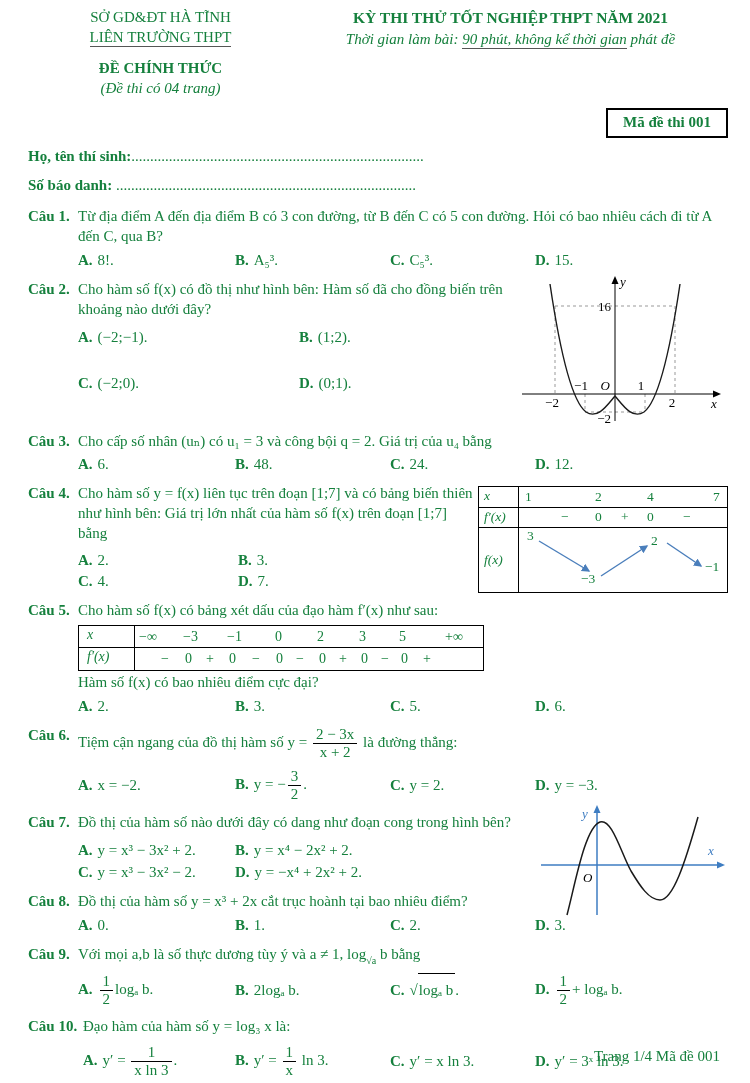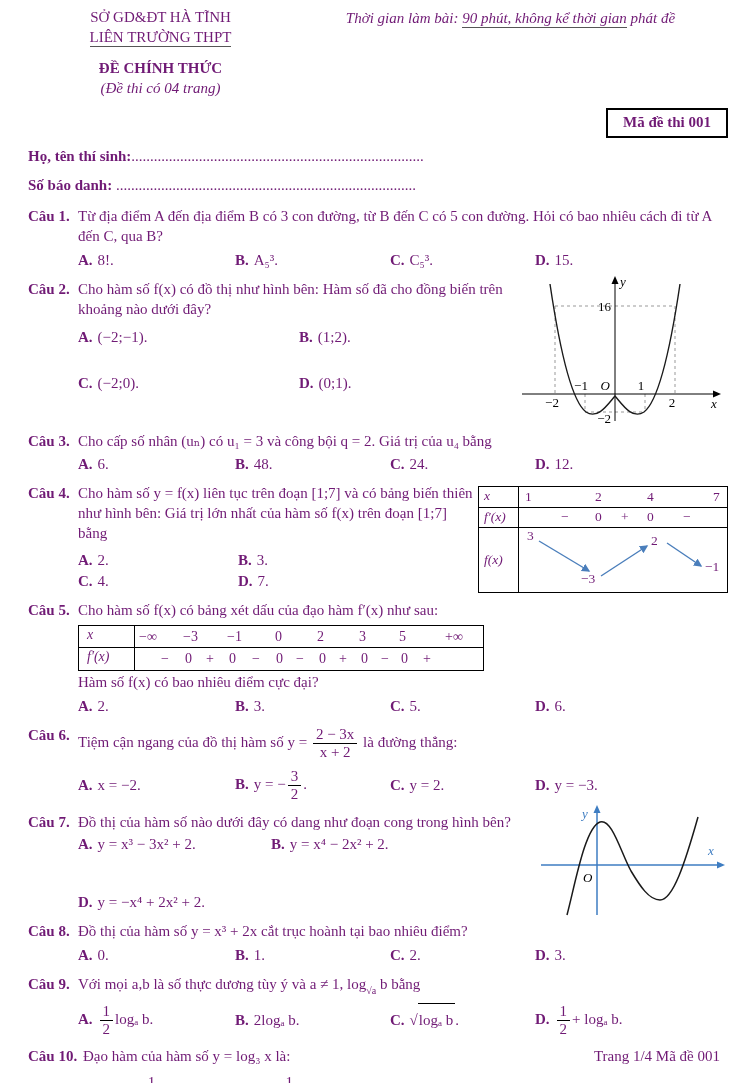--- a/index.html
+++ b/index.html
@@ -1,19 +1,19 @@
 <!DOCTYPE html>
 <html><head>
 <meta charset="utf-8">
 <style>
   * { box-sizing: border-box; }
   body { margin:0; background:#fff; }
   .page { width:750px; height:1083px; position:relative; overflow:hidden;
           font-family:"Liberation Serif","DejaVu Serif",serif; font-size:15px;
-          color:#701a75; line-height:1.32; background:#fff; }
+          color:#15803d; line-height:1.32; background:#fff; }
   .inner { padding:8px 22px 0 28px; }
   b { font-weight:bold; }
 
   
   .hdr { display:flex; }
   .hdr-left { width:265px; text-align:center; line-height:1.3; }
   .hdr-left .dept { font-size:15px; }
   .hdr-left .school { font-weight:normal; }
   .ul { border-bottom:1.6px solid #555; padding-bottom:1px; }
   .hdr-left .official { font-weight:bold; margin-top:12px; }
@@ -25,21 +25,21 @@
   .code-row { text-align:right; margin-top:10px; }
   .code-box { display:inline-block; border:2px solid #000; font-weight:bold; padding:3px 15px; }
   .fill-line { margin-top:9px; }
 
   
   .q { display:flex; margin-top:8px; }
   .q-label { flex:0 0 50px; font-weight:bold; }
   .q-body { flex:1; min-width:0; }
   .opts { display:grid; grid-template-columns:157px 155px 145px 1fr; margin-top:3px; align-items:start; }
   .opts2 { display:grid; grid-template-columns:197px 1fr; margin-top:3px; max-width:430px; }
-  .opts2b { display:grid; grid-template-columns:157px 1fr; margin-top:2px; max-width:480px;gap:36px; }
+  .opts2b { display:grid; grid-template-columns:157px 1fr; margin-top:8px; max-width:480px; }
   .ok { font-weight:bold; margin-right:5px; }
   .opt { padding:1px 0; }
 
   
   .frac { display:inline-block; vertical-align:middle; text-align:center; margin:0 2px; }
   .frac .fn { display:block; border-bottom:1px solid #000; padding:0 3px; line-height:1.15; }
   .frac .fd { display:block; padding:0 3px; line-height:1.15; }
   .sqrt-rad { border-top:1px solid #000; padding:8px 2px 0 1px; }
   .logsub { font-size:10px; vertical-align:-5px; }
 
@@ -81,20 +81,21 @@
 <div class="inner">
 
   <div class="hdr">
     <div class="hdr-left">
       <div class="dept">SỞ GD&amp;ĐT HÀ TĨNH</div>
       <div class="school"><span class="ul">LIÊN TRƯỜNG THPT</span></div>
       <div class="official">ĐỀ CHÍNH THỨC</div>
       <div class="pages-note">(Đề thi có 04 trang)</div>
     </div>
     <div class="hdr-right">
+      <div class="title">KỲ THI THỬ TỐT NGHIỆP THPT NĂM 2021</div>
       <div class="duration"><span>Thời gian làm bài: </span><span class="ul">90 phút, không kể thời gian</span><span> phát đề</span></div>
     </div>
   </div>
 
   <div class="code-row">
     <span class="code-box">Mã đề thi 001</span>
   </div>
 
   <div class="fill-line"><b>Họ, tên thí sinh:</b><span>..............................................................................</span></div>
   <div class="fill-line"><b>Số báo danh:</b><span> ................................................................................</span></div>
@@ -316,20 +317,21 @@
         </g>
       </svg>
     </div>
     <div class="q">
       <div class="q-label">Câu 7.</div>
       <div class="q-body">
         <div style="max-width:490px;">Đồ thị của hàm số nào dưới đây có dang như đoạn cong trong hình bên?</div>
         <div class="opts2b">
           <div class="opt"><span class="ok">A.</span><span>y = x³ − 3x² + 2.</span></div>
           <div class="opt"><span class="ok">B.</span><span>y = x⁴ − 2x² + 2.</span></div>
+          <div class="opt"><span class="ok">C.</span><span>y = x³ − 3x² − 2.</span></div>
           <div class="opt"><span class="ok">D.</span><span>y = −x⁴ + 2x² + 2.</span></div>
         </div>
       </div>
     </div>
     <div class="q" style="margin-top:8px;font-family:Liberation Serif, serif;">
       <div class="q-label">Câu 8.</div>
       <div class="q-body">
         <div style="max-width:470px;">Đồ thị của hàm số y = x³ + 2x cắt trục hoành tại bao nhiêu điểm?</div>
         <div class="opts">
           <div class="opt"><span class="ok">A.</span><span>0.</span></div>

